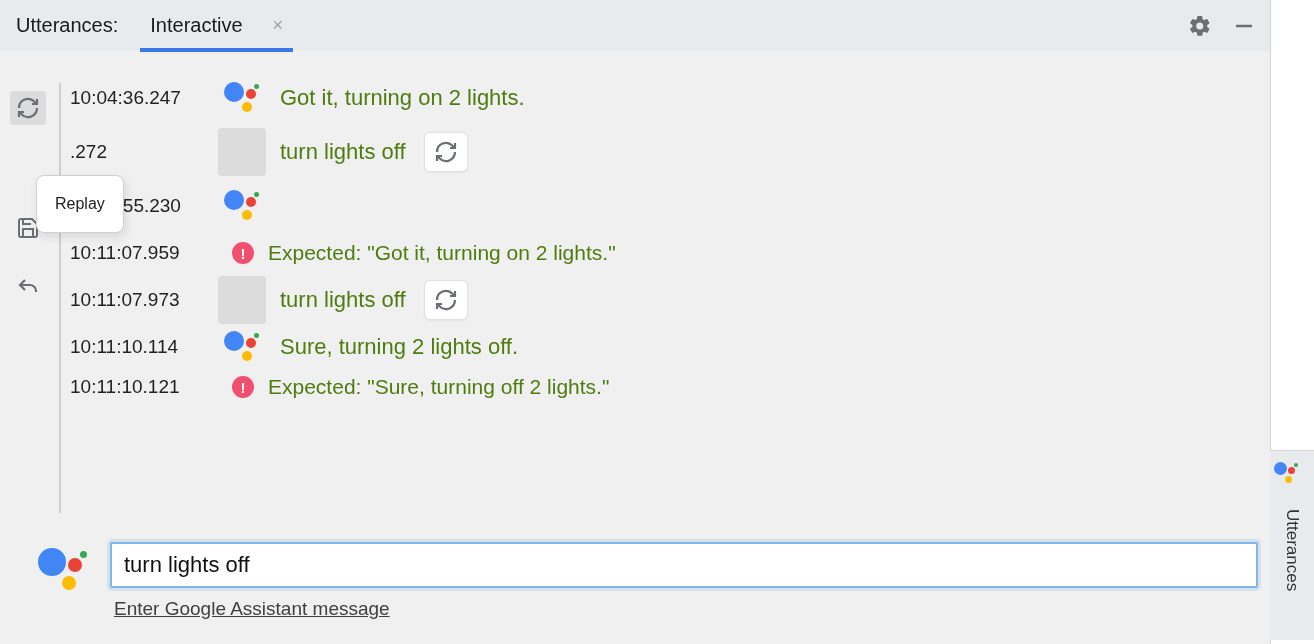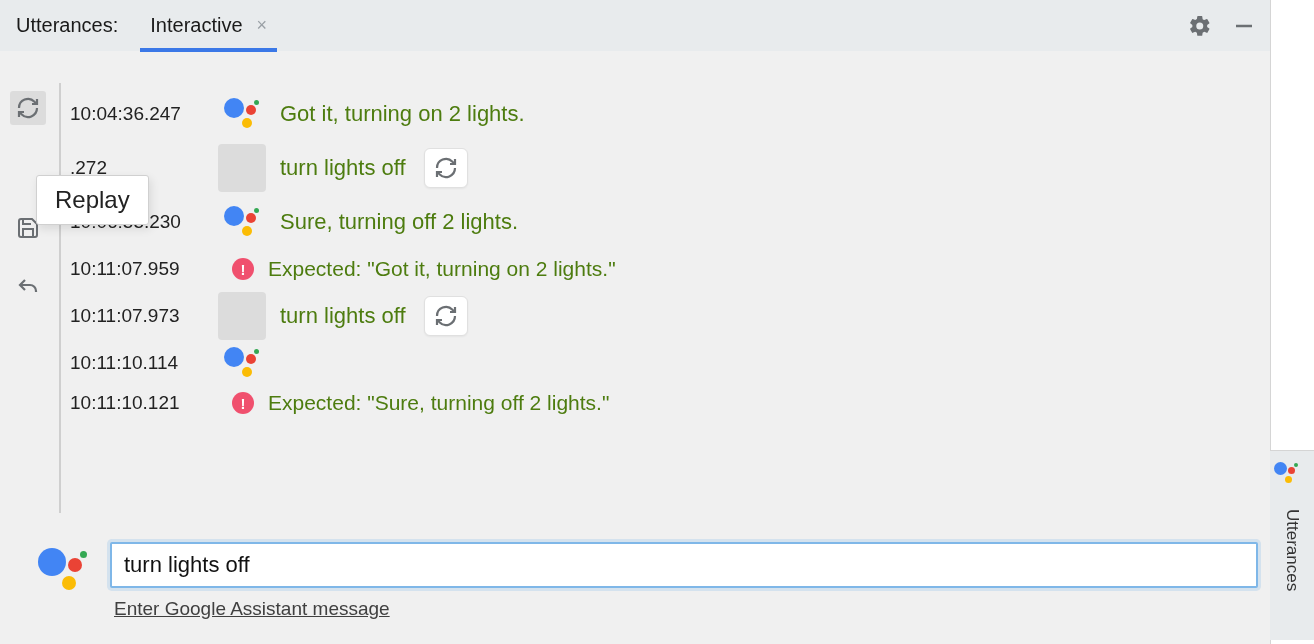--- a/index.html
+++ b/index.html
@@ -2,43 +2,43 @@
 <html><head>
 <meta charset="utf-8">
 <style>
   * { box-sizing: border-box; }
   html, body { margin:0; padding:0; height:100%; width:100%; font-family: -apple-system, "Helvetica Neue", Arial, sans-serif; background:#fff; }
   .app { width:1314px; height:644px; position:relative; background:#f0f0f0; }
   .main-panel { position:absolute; left:0; top:0; width:1270px; height:644px; background:#f0f0f0; }
   .header { height:51px; background:#e8ebed; display:flex; padding:0 18px 0 12px; font-size:20px; color:#1a1a1a; position:relative; }
   .header .title-area { display:flex; align-items:center; gap:22px; }
   .header .utterances-label { padding:2px 4px; }
-  .tab { position:relative; display:flex; align-items:center; gap:10px; padding:0 6px; height:51px; }
+  .tab { position:relative; display:flex; align-items:center; gap:26px; padding:0 6px; height:51px; }
   .tab .indicator { position:absolute; left:-4px; right:-4px; bottom:-1px; height:4px; background:#3b78e7; }
   .tab .tab-label { color:#1a1a1a; }
   .tab .close { color:#9aa0a6; font-size:18px; margin-left:4px; }
   .header-actions { position:absolute; right:14px; top:0; height:51px; display:flex; align-items:center; gap:20px; color:#6b6f73; }
   .gear svg, .minimize svg { display:block; }
   .body { position:absolute; top:51px; left:0; right:0; bottom:0; }
   .sidebar { position:absolute; left:6px; top:40px; width:44px; display:flex; flex-direction:column; align-items:center; gap:26px; }
   .sidebar .side-btn { width:36px; height:34px; display:flex; align-items:center; justify-content:center; color:#6b6f73; border-radius:3px; }
   .sidebar .side-btn.active { background:#dcdcdc; }
   .timeline-col { position:absolute; left:56px; top:16px; width:8px; bottom:140px; }
   .timeline-col .vline { position:absolute; left:3px; top:16px; width:2px; height:430px; background:#cfcfcf; }
-  .rows { position:absolute; left:62px; top:36px; right:10px; }
+  .rows { position:absolute; left:62px; top:20px; right:10px; }
   .row { display:flex; align-items:center; height:54px; gap:14px; padding-left:8px; font-size:20px; }
   .row.slim { height:40px; }
   .ts { width:134px; color:#222; font-size:19px; font-variant-numeric: tabular-nums; }
   .avatar { width:48px; height:48px; border-radius:4px; display:flex; align-items:center; justify-content:center; flex:0 0 48px; }
   .avatar.user { background:#dcdcdc; }
   .msg { color:#4d7c0f; font-size:22px; }
   .msg.error { font-size:21px; }
   .replay-btn { width:44px; height:40px; border-radius:6px; background:#fff; border:1px solid #e0e0e0; display:flex; align-items:center; justify-content:center; color:#6b6f73; box-shadow:0 1px 2px rgba(0,0,0,0.05); margin-left:4px; }
   .error-icon { width:22px; height:22px; border-radius:50%; background:#f0506e; color:#fff; font-size:15px; font-weight:700; display:flex; align-items:center; justify-content:center; flex:0 0 22px; margin-left:14px; margin-right:0; }
-  .tooltip { position:absolute; left:36px; top:124px; background:#fff; border:1px solid #d0d0d0; border-radius:3px; padding:10px 18px; font-size:24px; color:#222; box-shadow:2px 4px 10px rgba(0,0,0,0.1); z-index:5; }
+  .tooltip { position:absolute; left:36px; top:124px; background:#fff; border:1px solid #d0d0d0; border-radius:8px; padding:19px 18px; font-size:16px; color:#222; box-shadow:2px 4px 10px rgba(0,0,0,0.1); z-index:5; }
   .input-area { position:absolute; left:38px; right:12px; bottom:24px; display:flex; align-items:flex-start; gap:18px; }
   .input-avatar { width:54px; flex:0 0 54px; padding-top:4px; }
   .input-wrap { flex:1; display:flex; flex-direction:column; gap:10px; }
   .input-box { height:46px; border:2px solid #7fb7e8; background:#fff; border-radius:2px; display:flex; align-items:center; padding:0 10px; box-shadow:0 0 0 3px rgba(127,183,232,0.25); }
   .input-box input { border:none; outline:none; width:100%; font-size:22px; font-family:inherit; color:#111; background:transparent; }
   .hint { color:#404040; font-size:19px; padding-left:4px;text-decoration:underline; }
   .right-rail { position:absolute; right:0; top:0; width:44px; height:644px; background:#fff; border-left:1px solid #d5d5d5; }
   .right-rail .scrollbar-track { position:absolute; right:4px; top:4px; width:14px; bottom:200px; }
   .rail-tab { position:absolute; right:0; bottom:4px; width:44px; height:190px; background:#e8ebed; border-top:1px solid #d5d5d5; display:flex; flex-direction:column; align-items:center; padding-top:10px; gap:12px; }
   .rail-tab .label-vert { writing-mode: vertical-rl; font-size:17px; color:#333; }
@@ -156,21 +156,20 @@
         <div class="row">
           <span class="ts">10:06:55.230</span>
           <span class="avatar">
               <span class="ga-logo">
                 <span class="d blue"></span>
                 <span class="d red"></span>
                 <span class="d green"></span>
                 <span class="d yellow"></span>
               </span>
             </span>
-          <span class="msg">Sure, turning off 2 lights.</span>
         </div>
 
 
 
         <div class="row slim">
           <span class="ts">10:11:07.959</span>
           <span class="error-icon">!</span>
           <span class="msg error">Expected: "Got it, turning on 2 lights."</span>
         </div>
 
@@ -191,20 +190,21 @@
         <div class="row slim">
           <span class="ts">10:11:10.114</span>
           <span class="avatar">
               <span class="ga-logo">
                 <span class="d blue"></span>
                 <span class="d red"></span>
                 <span class="d green"></span>
                 <span class="d yellow"></span>
               </span>
             </span>
+          <span class="msg">Sure, turning 2 lights off.</span>
         </div>
 
         <div class="row slim">
           <span class="ts">10:11:10.121</span>
           <span class="error-icon">!</span>
           <span class="msg error">Expected: "Sure, turning off 2 lights."</span>
         </div>
 
       </div>
 

